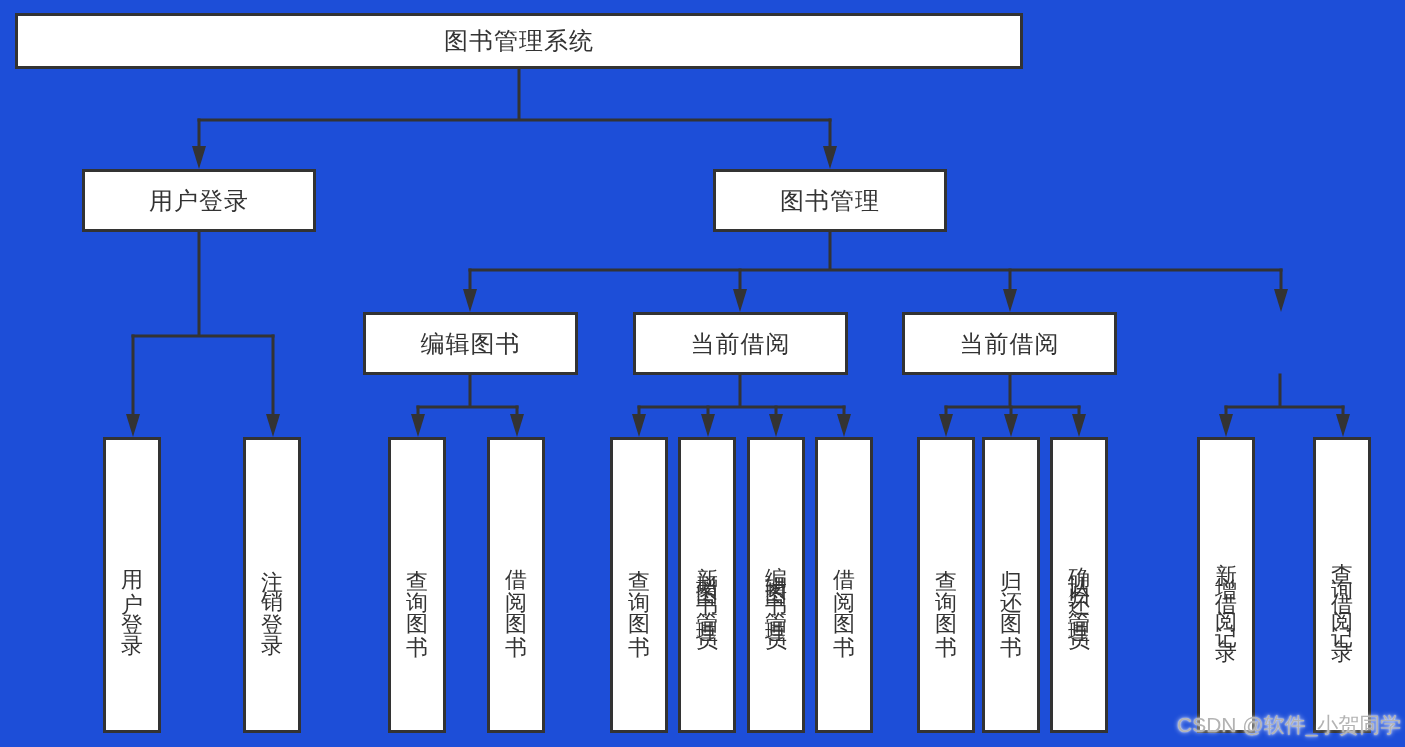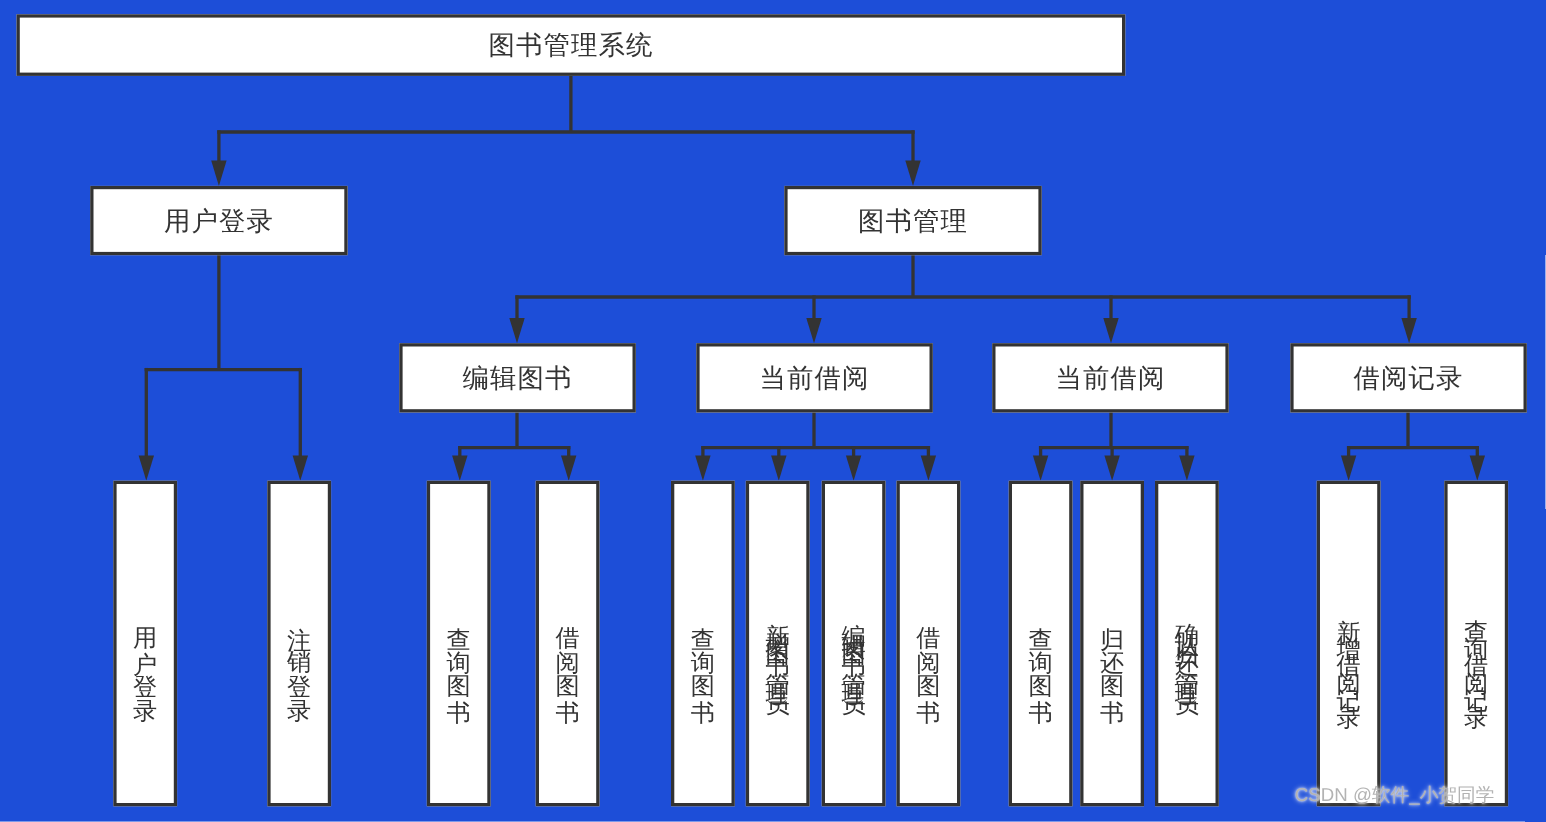--- a/index.html
+++ b/index.html
@@ -17,21 +17,21 @@
   .root{left:15px;top:13px;width:1008px;height:56px;}
   .lvl2{top:169px;width:234px;height:63px;}
   .lvl3{top:312px;width:215px;height:63px;}
   .leaf{top:437px;width:58px;height:296px;}
   .v-text{
     writing-mode:vertical-rl;text-orientation:mixed;
     font-size:22px;line-height:1;color:#333333;white-space:nowrap;
   }
   .watermark{
     position:absolute;left:1177px;top:711px;z-index:6;
-    font-size:17px;color:#b3b3b3;white-space:nowrap;
+    font-size:21px;color:#b3b3b3;white-space:nowrap;
     text-shadow:0 0 5px #ffffff,0 0 2px #ffffff;
   }
 </style>
 </head>
 <body>
 
 <div class="canvas">
 
   <svg class="wires" viewBox="0 0 1405 747">
     <g stroke="#333333" stroke-width="3" fill="none" stroke-linecap="square">
@@ -105,23 +105,20 @@
 
   <div class="box lvl3" style="left:363px;">
     <span class="hlabel">编辑图书</span>
   </div>
   <div class="box lvl3" style="left:633px;">
     <span class="hlabel">当前借阅</span>
   </div>
   <div class="box lvl3" style="left:902px;">
     <span class="hlabel">当前借阅</span>
   </div>
-  <div class="box lvl3" style="left:1173px;">
-    <span class="hlabel">借阅记录</span>
-  </div>
 
   <div class="box leaf" style="left:103px;">
     <span class="v-text" style="letter-spacing: 22px; padding-top: 22px;">用户登录</span>
   </div>
   <div class="box leaf" style="left:243px;">
     <span class="v-text" style="letter-spacing: 22px; padding-top: 22px;">注销登录</span>
   </div>
   <div class="box leaf" style="left:388px;">
     <span class="v-text" style="letter-spacing: 22px; padding-top: 22px;">查询图书</span>
   </div>

